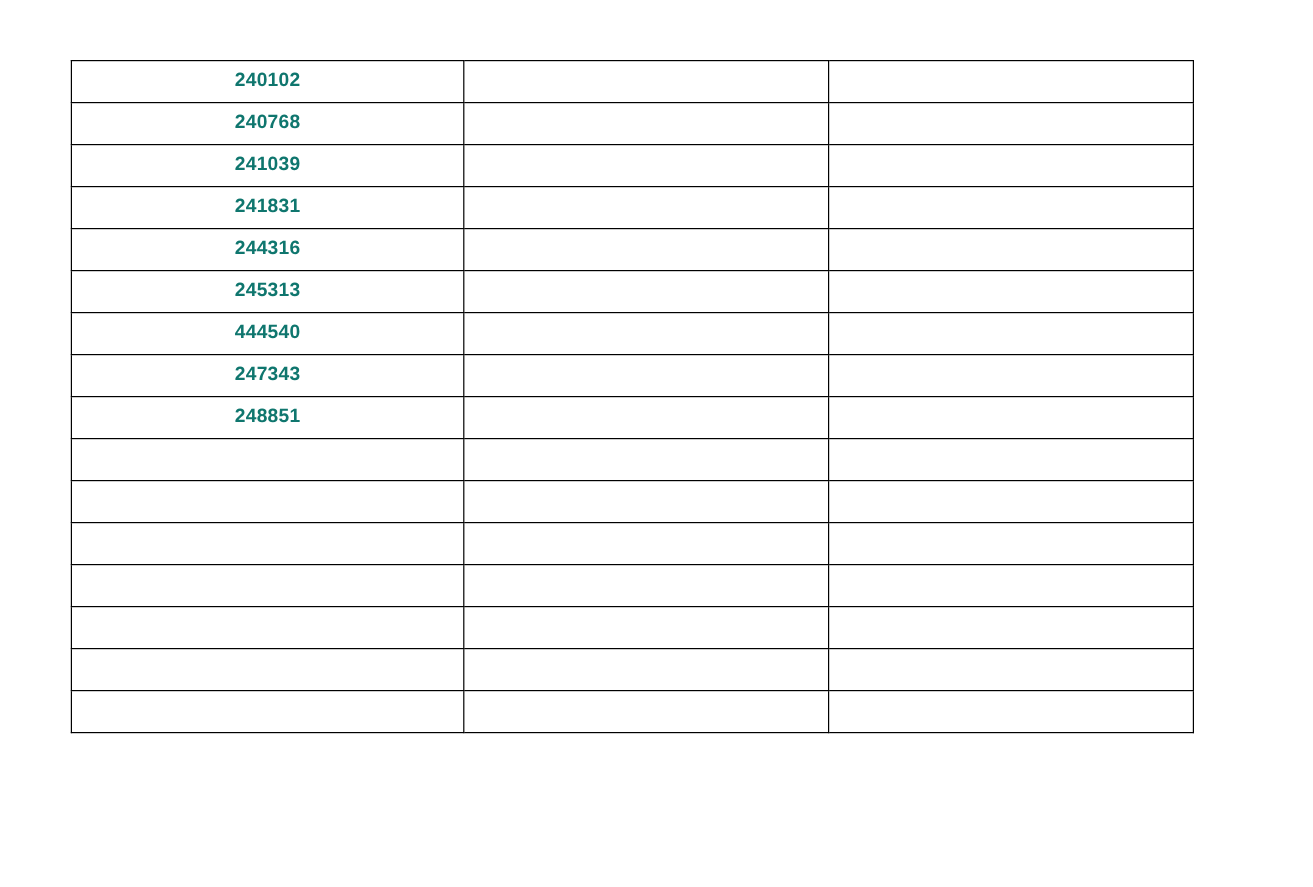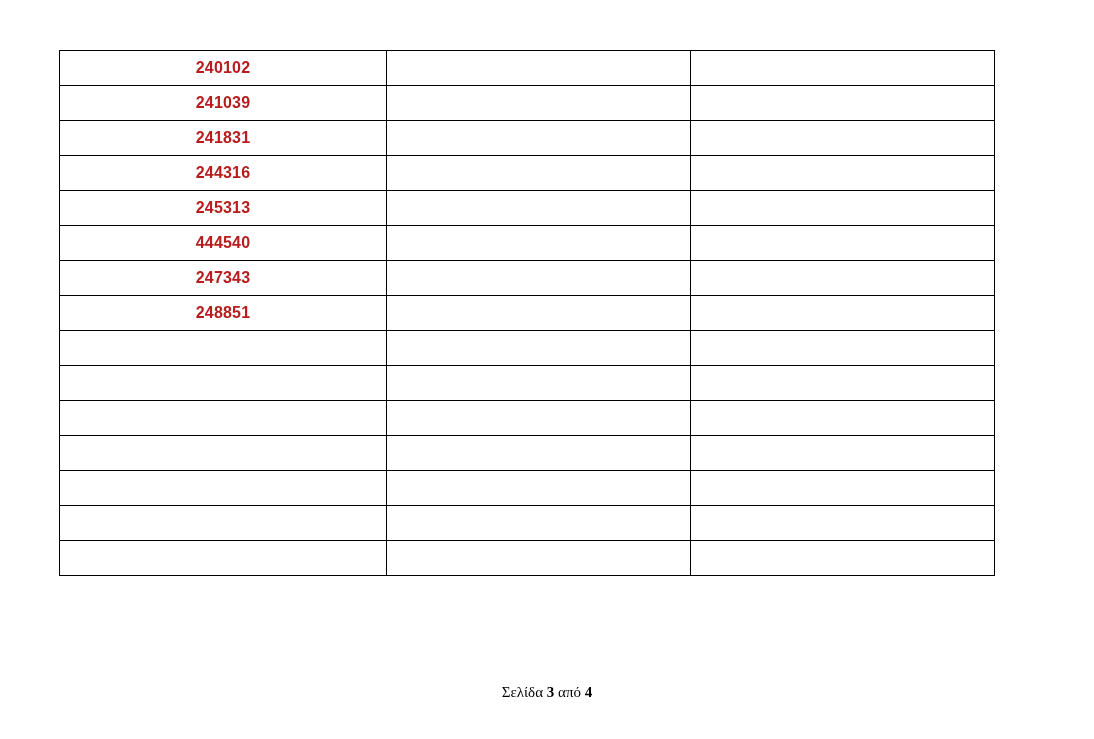--- a/index.html
+++ b/index.html
@@ -39,21 +39,21 @@
   }
   .col-a { width: 327px; }
   .col-b { width: 304px; }
   .col-c { width: 304px; }
   .cell-code {
     text-align: center;
     font-size: 16px;
     font-weight: 600;
     letter-spacing: 0.2px;
     padding-right: 68px;
-    color: #b91c1c;
+    color: #0f766e;
     white-space: nowrap;
   }
   .cell-empty {
     font-size: 16px;
   }
   .footer {
     position: absolute;
     left: 0;
     top: 684px;
     width: 1094px;
@@ -73,20 +73,25 @@
 
   <table class="doc-table">
     <colgroup>
       <col class="col-a">
       <col class="col-b">
       <col class="col-c">
     </colgroup>
     <tbody>
       <tr>
         <td class="cell-code">240102</td>
+        <td class="cell-empty"></td>
+        <td class="cell-empty"></td>
+      </tr>
+      <tr>
+        <td class="cell-code">240768</td>
         <td class="cell-empty"></td>
         <td class="cell-empty"></td>
       </tr>
       <tr>
         <td class="cell-code">241039</td>
         <td class="cell-empty"></td>
         <td class="cell-empty"></td>
       </tr>
       <tr>
         <td class="cell-code">241831</td>
@@ -149,20 +154,14 @@
         <td class="cell-empty"></td>
       </tr>
       <tr>
         <td class="cell-code"></td>
         <td class="cell-empty"></td>
         <td class="cell-empty"></td>
       </tr>
     </tbody>
   </table>
 
-  <div class="footer">
-    <span>Σελίδα</span>
-    <span class="num">3</span>
-    <span>από</span>
-    <span class="num">4</span>
-  </div>
 
 </div>
 
 </body></html>

